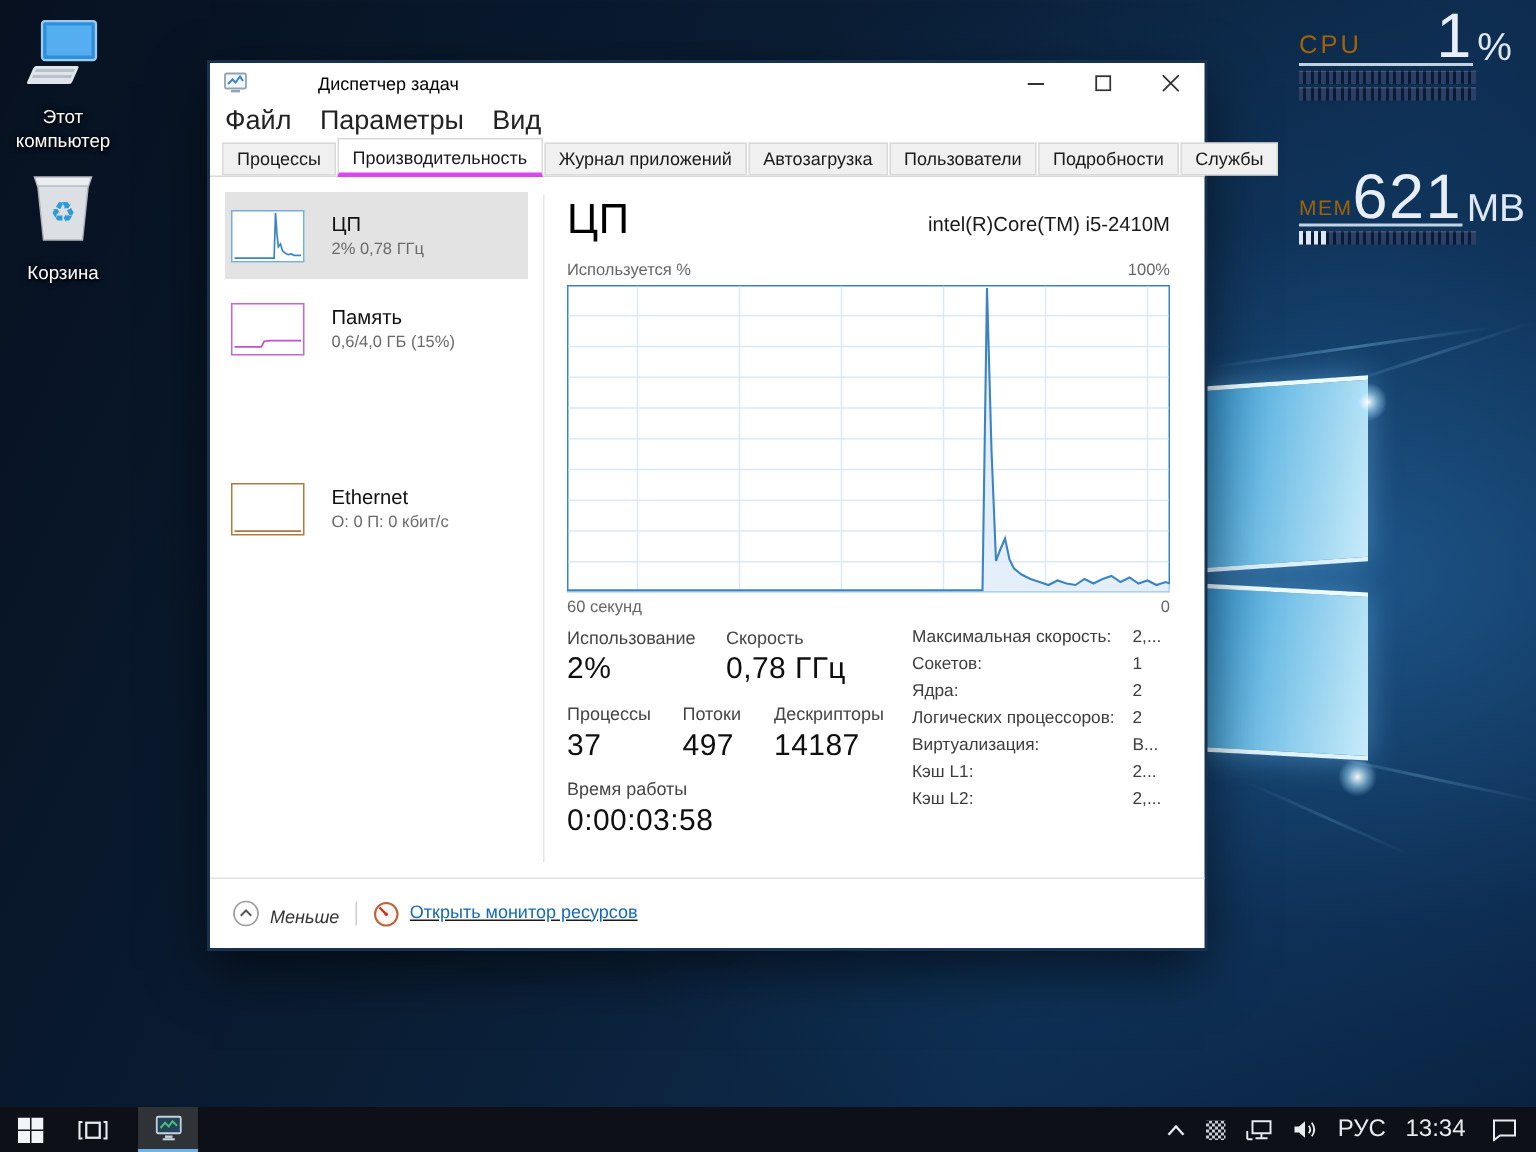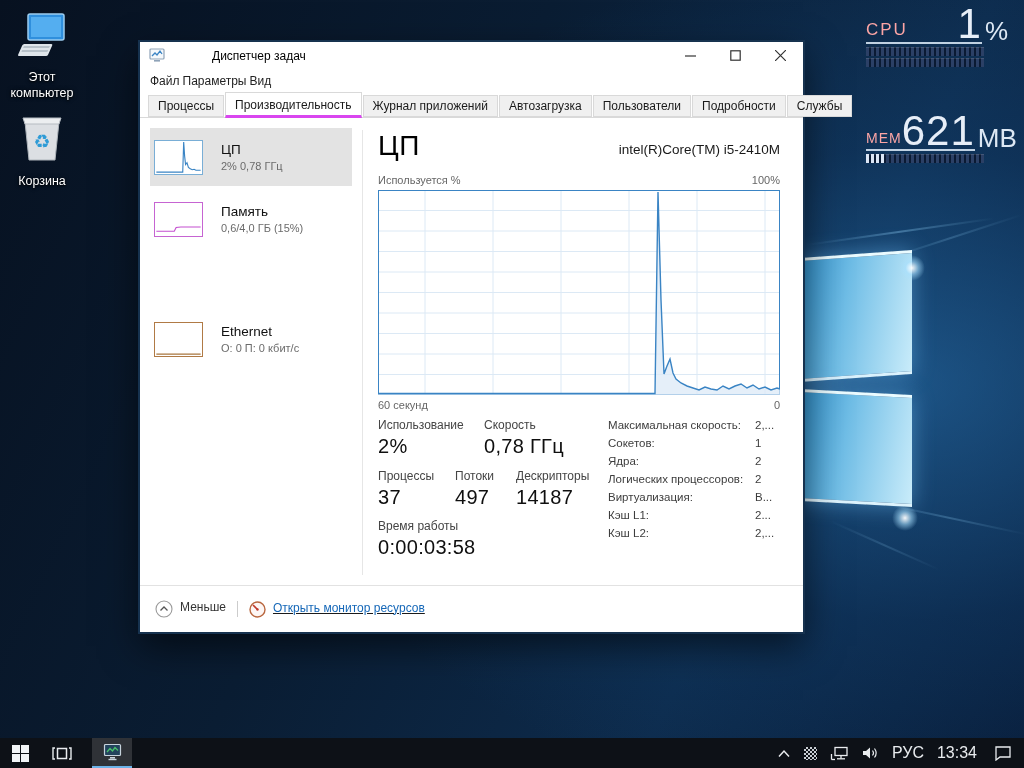--- a/index.html
+++ b/index.html
@@ -30,39 +30,39 @@
   .dicon { position:absolute; width:92px; text-align:center; cursor:default; }
   .dicon .dlabel { color:#fff; font-size:12.5px; line-height:1.25; margin-top:4px;
     text-shadow:0 1px 2px rgba(0,0,0,.95), 0 0 4px rgba(0,0,0,.7); }
 
   
   .gadget { position:absolute; right:16px; top:8px; width:142px; color:#cfdcef; }
   .g-block { margin-bottom:48px; }
   .g-line { display:flex; align-items:flex-end; }
   .g-main { flex:1; display:flex; justify-content:space-between; align-items:flex-end;
     border-bottom:2px solid rgba(225,238,252,.85); padding-bottom:1px; }
-  .g-label { font-size:17px; letter-spacing:2px; font-weight:300; color:#fca5a5; line-height:1; padding-bottom:3px;}
+  .g-label { font-size:17px; letter-spacing:2px; font-weight:300; color:#a16207; line-height:1; padding-bottom:3px;}
   .g-label.small { font-size:14px; letter-spacing:1px; }
   .g-value { font-size:42px; font-weight:300; line-height:.78; color:#e7eef8; letter-spacing:1px;}
   .g-unit { font-size:26px; font-weight:300; color:#dde8f4; line-height:.9; margin-left:3px; }
   .g-bar { height:9px; margin-top:3px;
     background:repeating-linear-gradient(90deg,#2b4066 0 3px, #0a1a33 3px 5px);
     box-shadow:inset 0 1px 0 rgba(255,255,255,.12); position:relative; }
   .g-bar + .g-bar { margin-top:2px; }
   .g-bar.lit::before { content:""; position:absolute; left:0; top:0; bottom:0; width:19px;
     background:repeating-linear-gradient(90deg,#dbe6f6 0 3px, rgba(0,0,0,0) 3px 5px); }
 
   
   .window { position:absolute; left:140px; top:42px; width:663px; height:590px; background:#fff;
     box-shadow:0 0 0 2px #16324f, 0 14px 36px rgba(0,0,0,.6); font-size:12px; color:#1a1a1a; }
   .titlebar { height:27px; display:flex; align-items:center; padding-left:9px;gap:40px; }
   .title-text { margin-left:7px; font-size:12px; color:#000; }
   .controls { margin-left:auto; display:flex; }
   .ctrl { width:45px; height:27px; display:flex; align-items:center; justify-content:center; }
-  .menubar { height:23px; display:flex; align-items:center; padding-left:10px; gap:3px; font-size:12px; color:#222; }
+  .menubar { height:23px; display:flex; align-items:center; padding-left:10px; gap:19px; font-size:18px; color:#222; }
   .tabs { height:26px; display:flex; align-items:flex-end; padding:0 8px; border-bottom:1px solid #d9d9d9; }
   .tab { background:#f0f0f0; border:1px solid #d9d9d9; padding:3px 9px 3px; margin-right:1px;
     font-size:12px; color:#1a1a1a; white-space:nowrap; }
   .tab.active { background:#fff; border-bottom:3px solid #d946ef; margin-bottom:-1px; padding-top:5px; z-index:2; position:relative; }
 
   
   .side-item { position:absolute; left:10px; width:202px; height:58px; display:flex; align-items:center; padding-left:4px; }
   .side-item.selected { background:#e3e3e3; }
   .thumb { width:49px; height:35px; background:#fff; border:1px solid; flex:none; }
   .side-text { margin-left:18px; }
@@ -324,21 +324,21 @@
       <span>Кэш L1:</span>
       <span class="dv">2...</span>
     </div>
     <div class="detail-row" style="top:409px;">
       <span>Кэш L2:</span>
       <span class="dv">2,...</span>
     </div>
   </div>
 
   <div class="footer">
-    <span style="display:flex; align-items:flex-start;">
+    <span style="display:flex; align-items:flex-end;font-style:italic;">
       <svg width="18" height="18" viewBox="0 0 18 18">
         <circle cx="9" cy="9" r="8" fill="#fff" stroke="#9a9a9a" stroke-width="1.1"></circle>
         <polyline points="5.5,10.5 9,7 12.5,10.5" fill="none" stroke="#555" stroke-width="1.3"></polyline>
       </svg>
       <span class="less-label">Меньше</span>
     </span>
     <span class="foot-div"></span>
     <span style="display:flex; align-items:flex-start;text-decoration:underline;">
       <svg width="17" height="17" viewBox="0 0 17 17">
         <circle cx="8.5" cy="8.5" r="7.5" fill="#fdf6f4" stroke="#b9673f" stroke-width="1.4"></circle>

